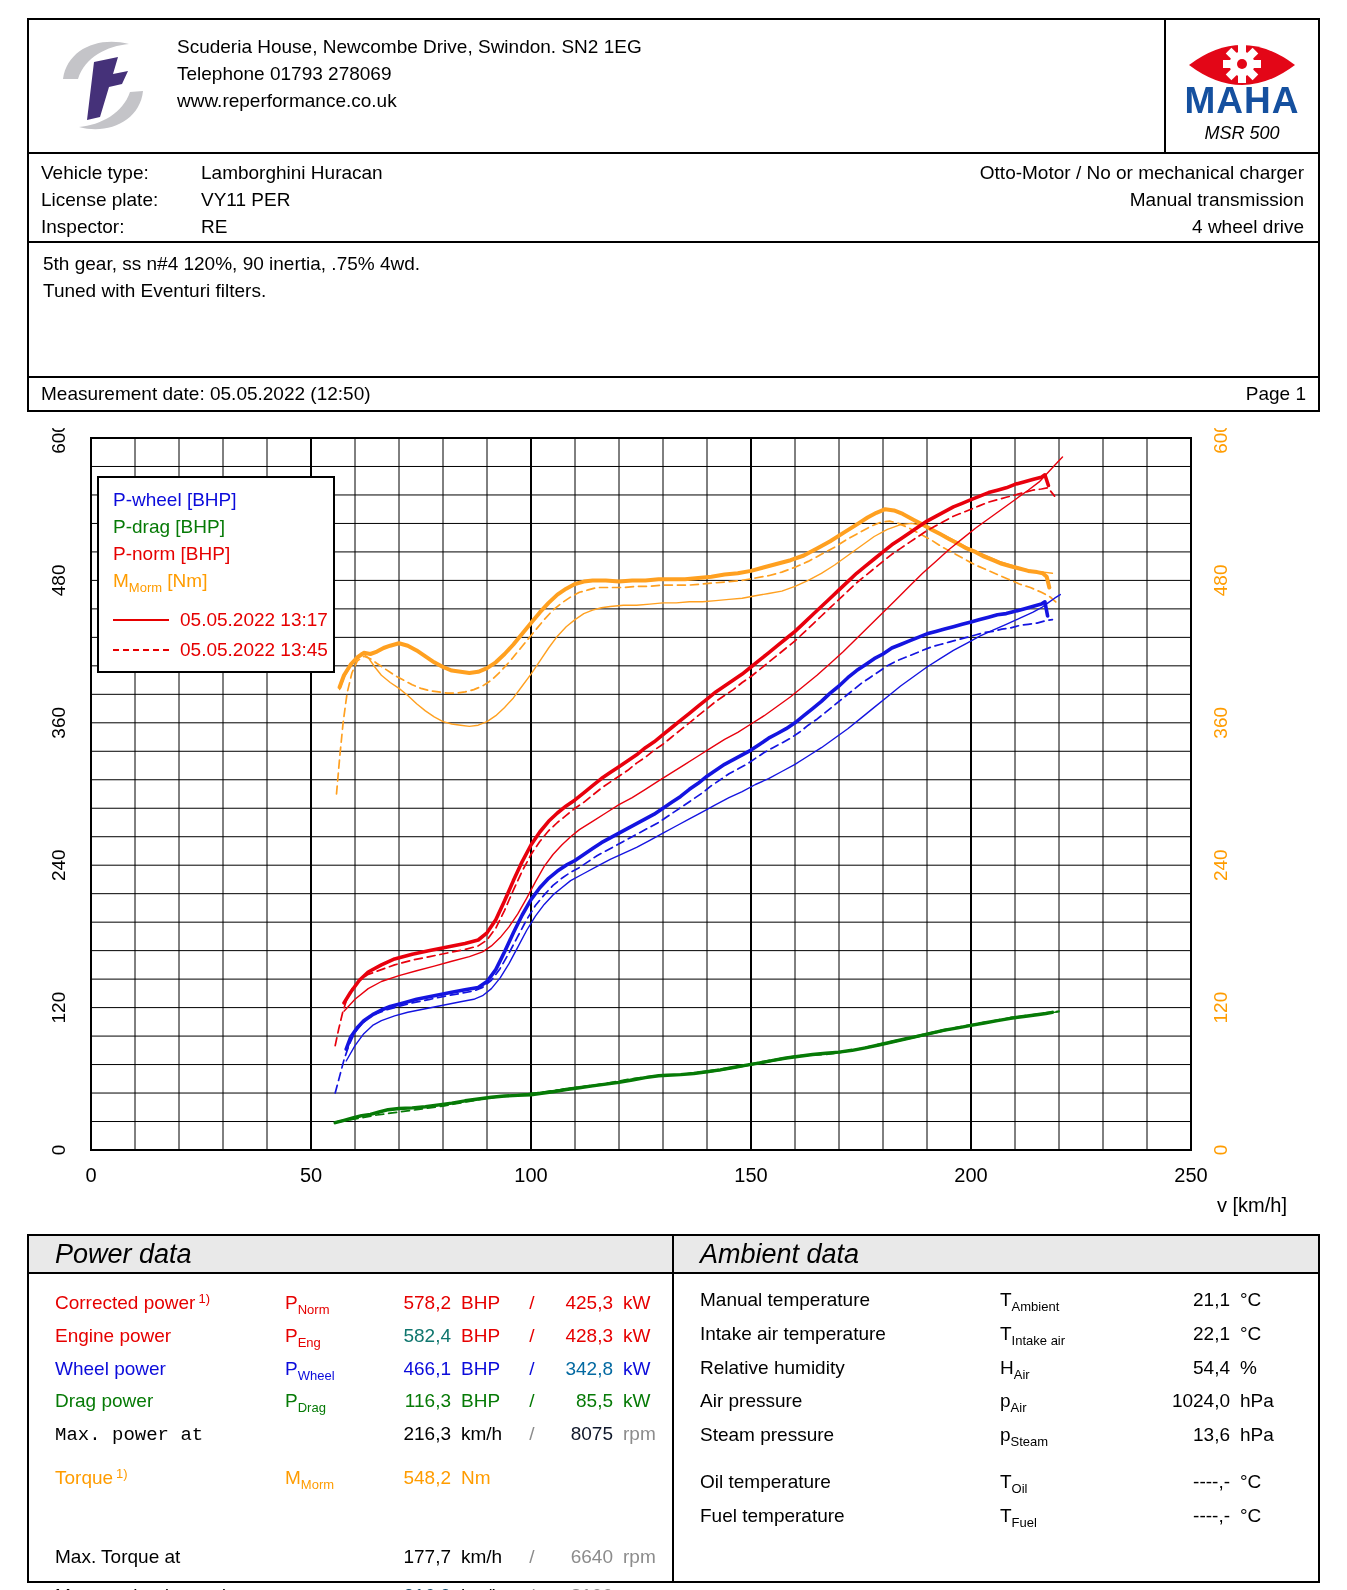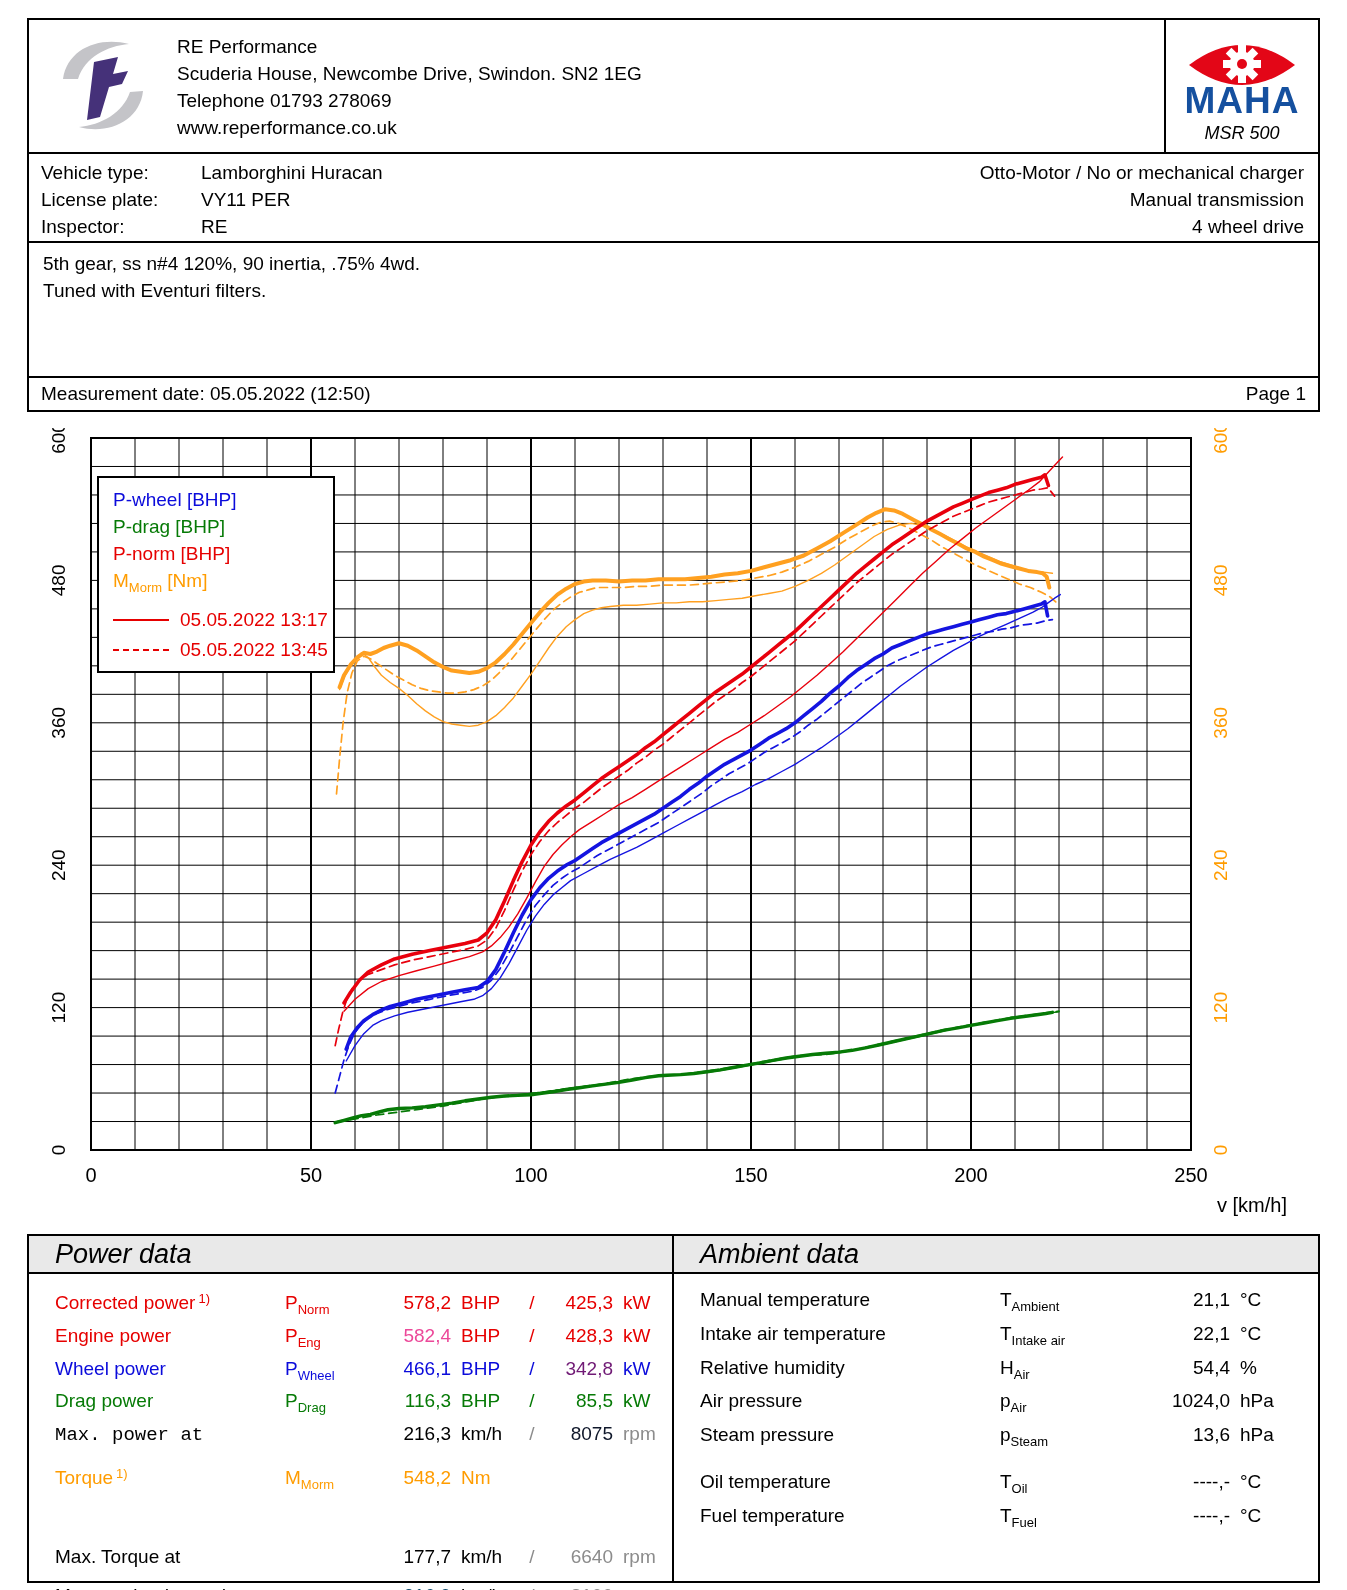--- a/index.html
+++ b/index.html
@@ -68,21 +68,20 @@
 
     <div class="box header-box">
       <div class="logo-cell">
         <svg width="112" height="106" viewBox="0 0 112 106">
           <path d="M16,46 C20,16 52,3 82,11 C60,13 38,24 31,46 Z" fill="#c4c4c8"></path>
           <path d="M96,58 C93,88 61,102 32,94 C54,92 76,80 83,59 Z" fill="#c4c4c8"></path>
           <path d="M47,29 L71,24 L66,41 L81,38 L75,51 L62,54 L53,84 L40,87 Z" fill="#453179"></path>
         </svg>
       </div>
       <div class="company-cell">
-        <div>RE Performance</div>
         <div>Scuderia House, Newcombe Drive, Swindon.  SN2 1EG</div>
         <div>Telephone 01793 278069</div>
         <div>www.reperformance.co.uk</div>
       </div>
       <div class="maha-cell">
         <svg width="120" height="88" viewBox="0 0 120 88">
           <path d="M7,32 Q60,-8 113,32 Q60,72 7,32 Z" fill="#e30617"></path>
           <g transform="translate(60,31)" fill="#ffffff">
             <circle r="12.5"></circle>
             <g>
@@ -254,33 +253,33 @@
               <span style="color: rgb(230, 0, 0);"><span>P</span><sub>Norm</sub></span>
               <span class="num" style="color: rgb(230, 0, 0);">578,2</span>
               <span style="color: rgb(230, 0, 0);">BHP</span>
               <span class="sep" style="color: rgb(230, 0, 0);">/</span>
               <span class="num" style="color: rgb(230, 0, 0);">425,3</span>
               <span style="color: rgb(230, 0, 0);">kW</span>
             </div>
             <div class="prow">
               <span style="color: rgb(230, 0, 0);">Engine power</span>
               <span style="color: rgb(230, 0, 0);"><span>P</span><sub>Eng</sub></span>
-              <span class="num" style="color: #ec4899;">582,4</span>
+              <span class="num" style="color: #0f766e;">582,4</span>
               <span style="color: rgb(230, 0, 0);">BHP</span>
               <span class="sep" style="color: rgb(230, 0, 0);">/</span>
               <span class="num" style="color: rgb(230, 0, 0);">428,3</span>
               <span style="color: rgb(230, 0, 0);">kW</span>
             </div>
             <div class="prow">
               <span style="color: rgb(11, 11, 219);">Wheel power</span>
               <span style="color: rgb(11, 11, 219);"><span>P</span><sub>Wheel</sub></span>
               <span class="num" style="color: rgb(11, 11, 219);">466,1</span>
               <span style="color: rgb(11, 11, 219);">BHP</span>
               <span class="sep" style="color: rgb(11, 11, 219);">/</span>
-              <span class="num" style="color: #701a75;">342,8</span>
+              <span class="num" style="color: #0369a1;">342,8</span>
               <span style="color: rgb(11, 11, 219);">kW</span>
             </div>
             <div class="prow">
               <span style="color: rgb(6, 122, 6);">Drag power</span>
               <span style="color: rgb(6, 122, 6);"><span>P</span><sub>Drag</sub></span>
               <span class="num" style="color: rgb(6, 122, 6);">116,3</span>
               <span style="color: rgb(6, 122, 6);">BHP</span>
               <span class="sep" style="color: rgb(6, 122, 6);">/</span>
               <span class="num" style="color: rgb(6, 122, 6);">85,5</span>
               <span style="color: rgb(6, 122, 6);">kW</span>

